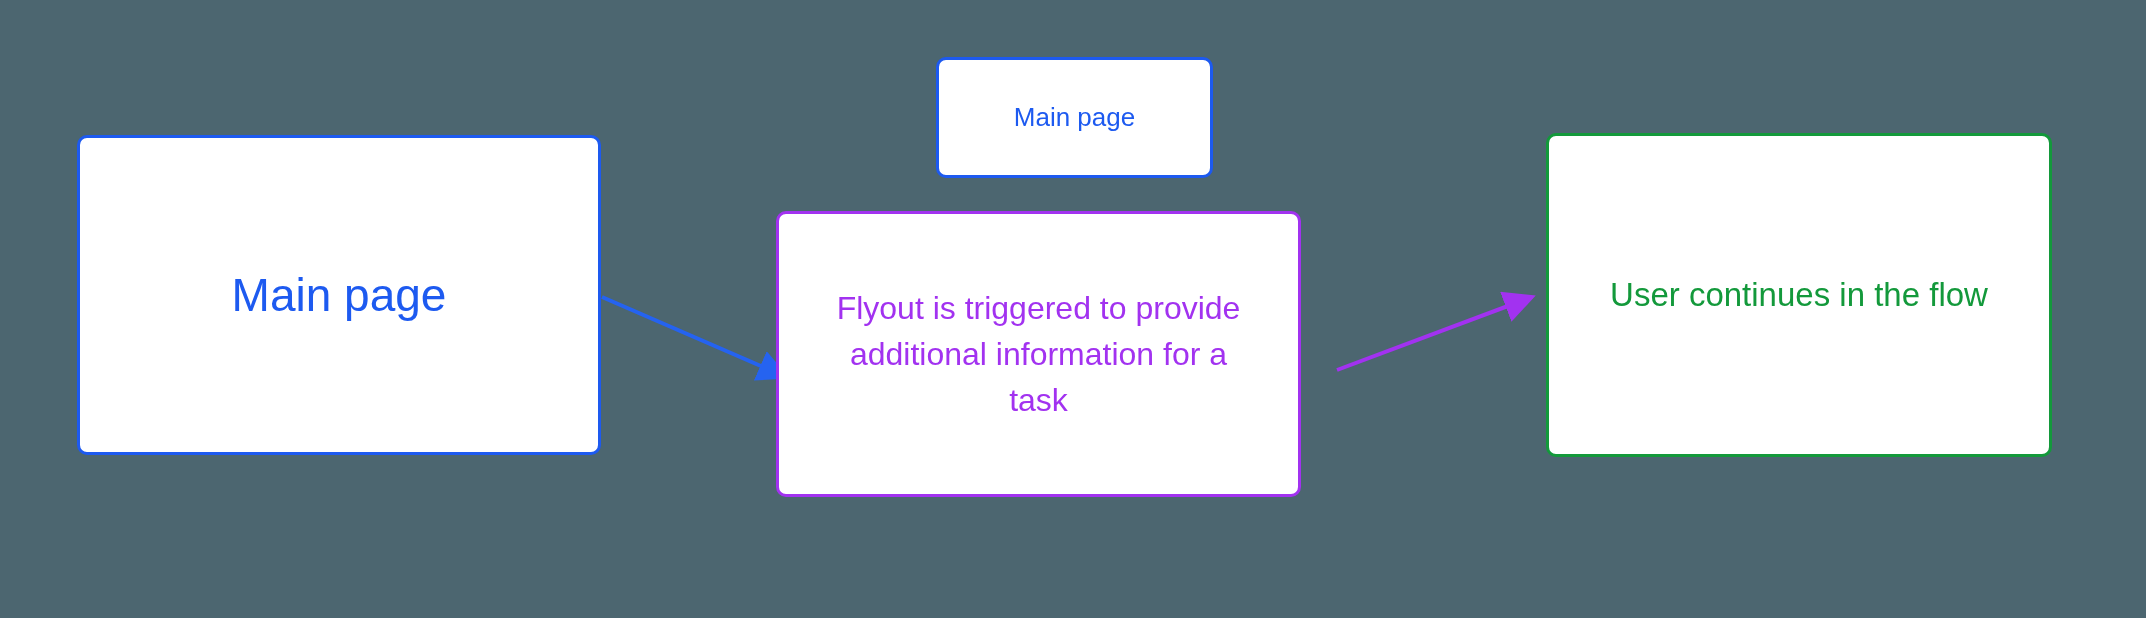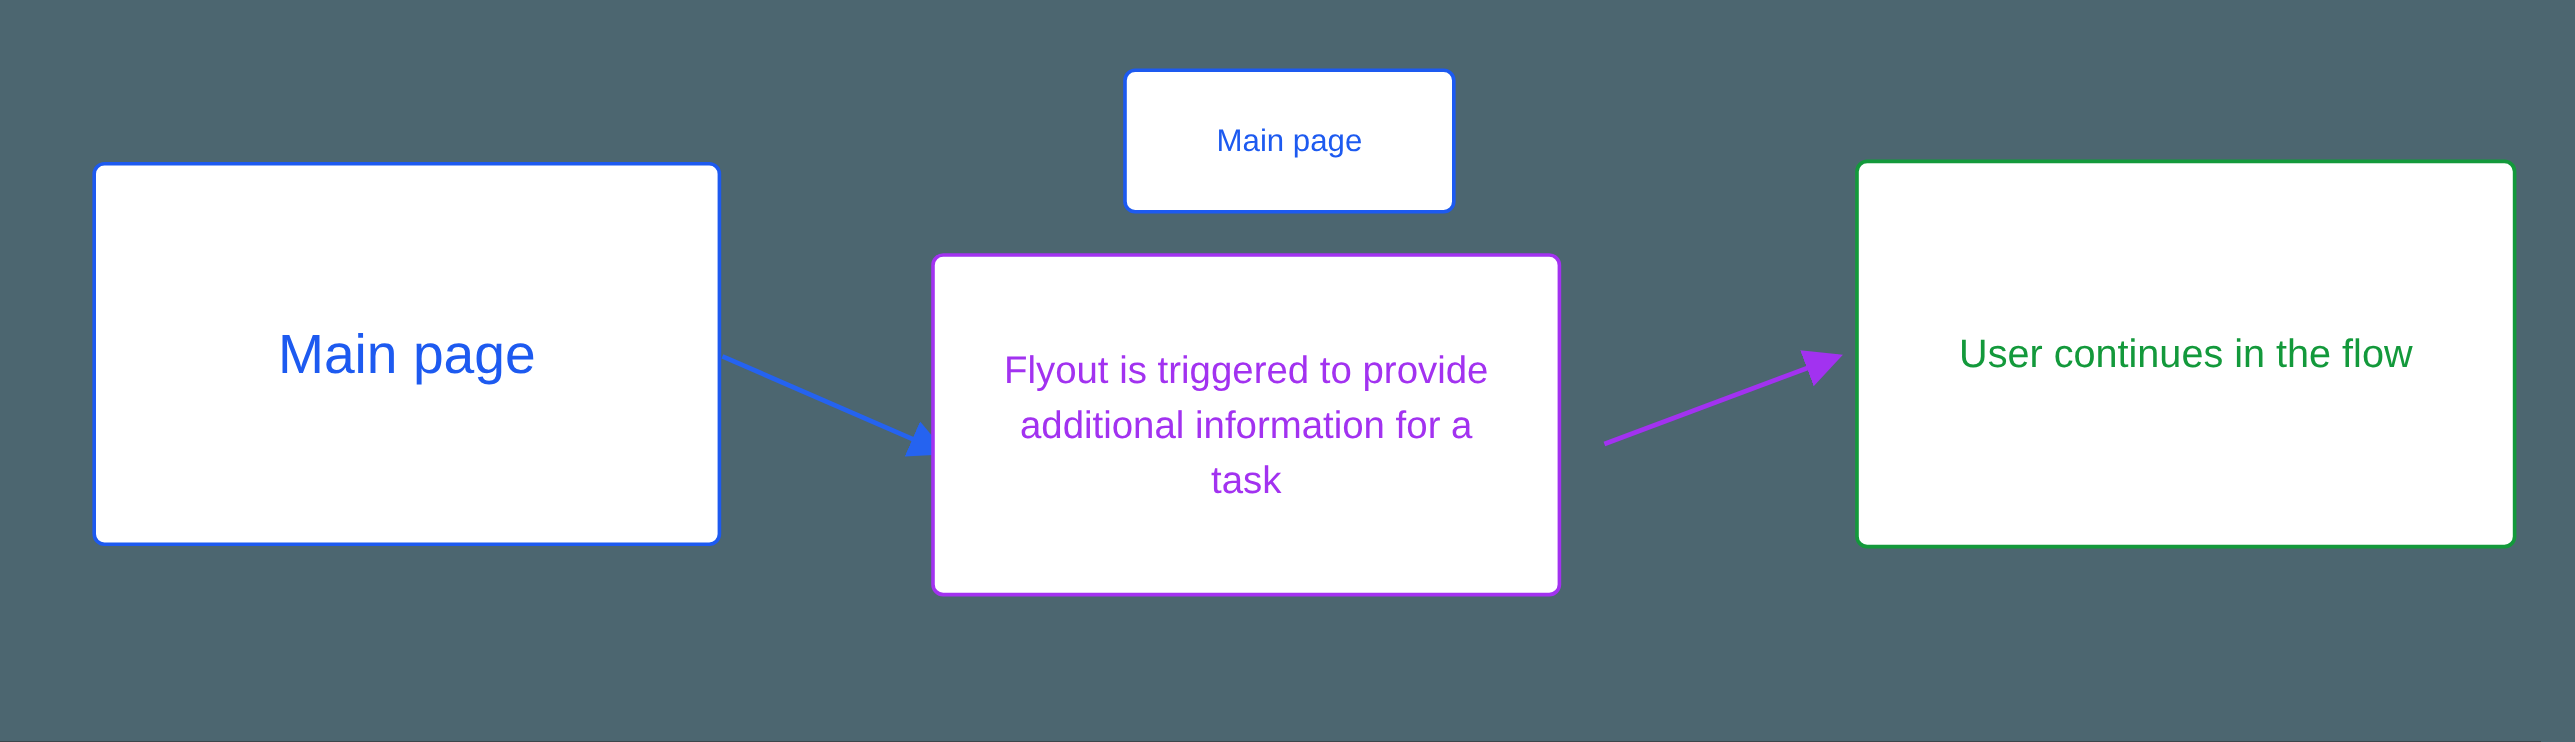--- a/index.html
+++ b/index.html
@@ -44,21 +44,21 @@
     left: 776px; top: 211px;
     width: 525px; height: 286px;
     font-size: 32px;
     line-height: 46px;
   }
   .node-flyout .label {
     max-width: 430px;
   }
   .node-continue {
     left: 1546px; top: 133px;
-    width: 551px; height: 324px;
+    width: 506px; height: 324px;
     font-size: 33px;
   }
   .connector-layer {
     position: absolute;
     left: 0; top: 0;
     width: 2146px;
     height: 618px;
     pointer-events: none;
   }
   .connector-layer line {

